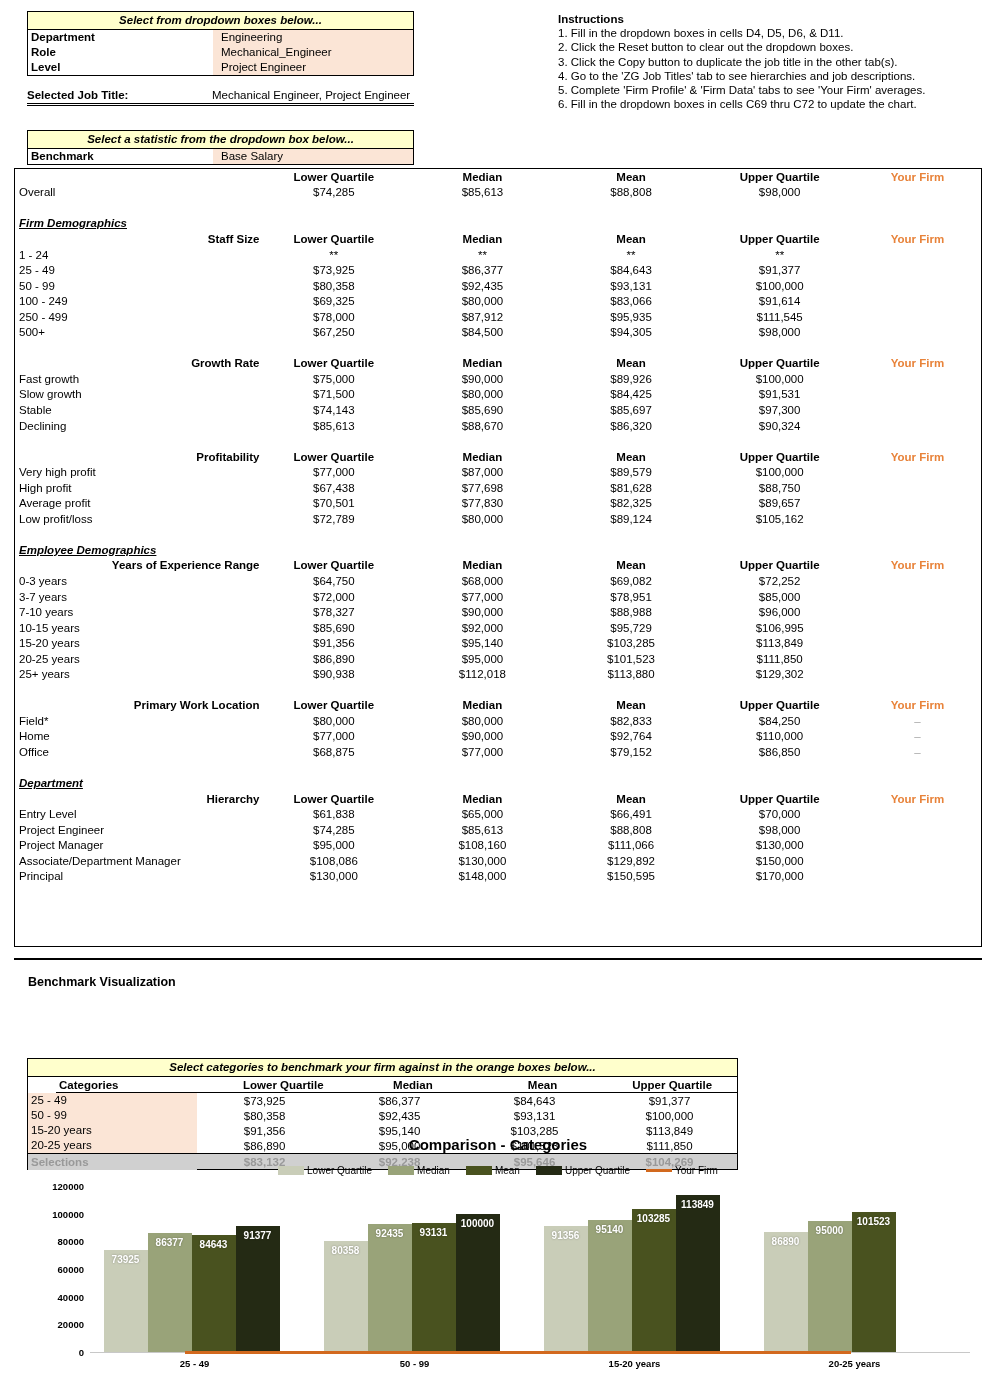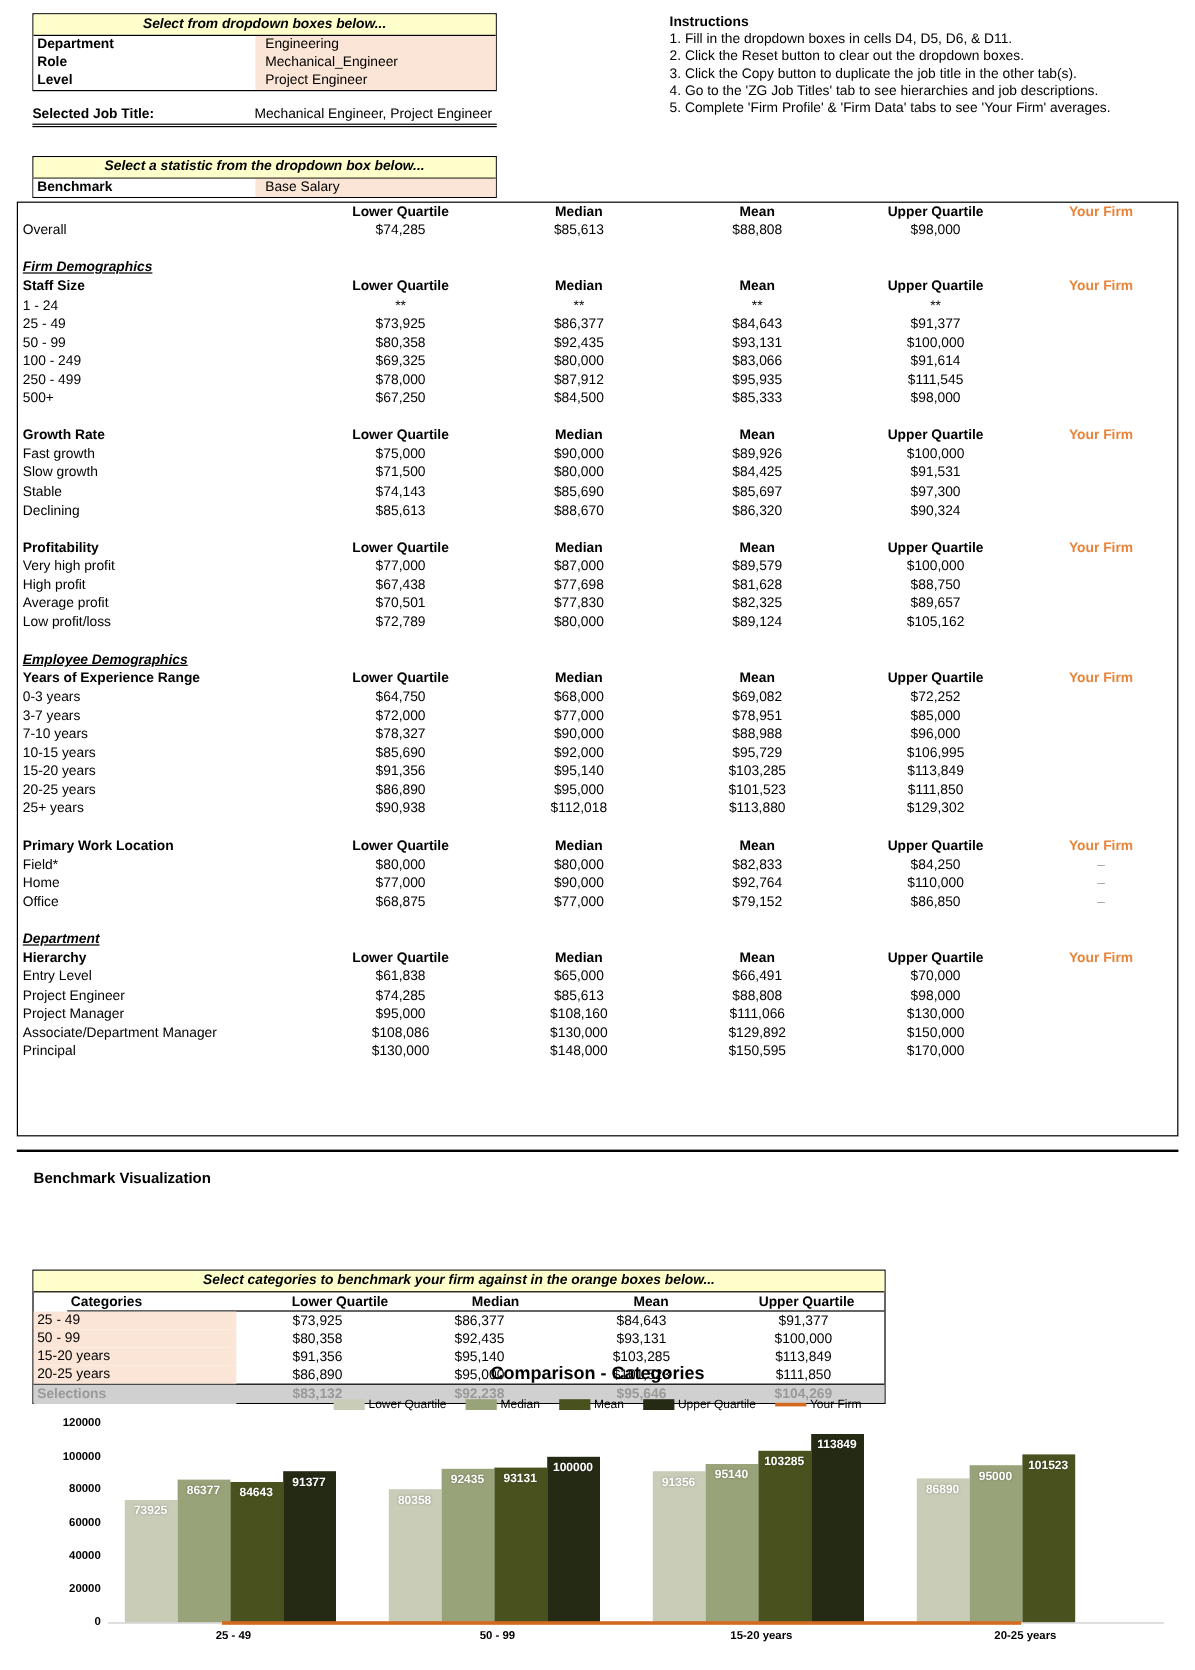--- a/index.html
+++ b/index.html
@@ -57,21 +57,21 @@
   #main-table-frame {
     position: absolute; left: 14px; top: 168px; width: 968px; height: 779px;
     border: 1px solid #000;
     overflow: hidden;
   }
   #main-table { position: relative; width: 100%; }
   .trow { display: flex; height: 15.55px; align-items: center; }
   .trow .c0 { width: 250px; padding-left: 4px; white-space: nowrap; font-size: 11.5px; }
   .trow .cN { width: 152px; text-align: center; white-space: nowrap; font-size: 11.5px; }
   .trow .cF { width: 130px; text-align: center; white-space: nowrap; font-size: 11.5px; }
-  .hdrrow .c0 { font-weight: bold; }
+  .hdrrow .c0 { font-weight: bold; text-align: right; }
   .hdrrow .cN { font-weight: bold; }
   .hdrrow .cF { font-weight: bold; color: #e8833a; }
   .grouphdr { font-weight: bold; font-style: italic; text-decoration: underline; }
   .dash { color: #a6a6a6; }
   .spacer { height: 15.55px; }
 
   
   #divider { position: absolute; left: 14px; top: 958px; width: 968px; border-top: 2px solid #000; }
 
   
@@ -169,20 +169,21 @@
   </div>
 </div>
 
 <div id="instructions">
   <div class="hdr">Instructions</div>
   <div class="it">1. Fill in the dropdown boxes in cells D4, D5, D6, &amp; D11.</div>
   <div class="it">2. Click the Reset button to clear out the dropdown boxes.</div>
   <div class="it">3. Click the Copy button to duplicate the job title in the other tab(s).</div>
   <div class="it">4. Go to the 'ZG Job Titles' tab to see hierarchies and job descriptions.</div>
   <div class="it">5. Complete 'Firm Profile' &amp; 'Firm Data' tabs to see 'Your Firm' averages.</div>
+  <div class="it">6. Fill in the dropdown boxes in cells C69 thru C72 to update the chart.</div>
 </div>
 
 <div id="main-table-frame">
   <div id="main-table">
       <div class="trow hdrrow">
         <div class="c0"></div>
         <div class="cN">Lower Quartile</div>
         <div class="cN">Median</div>
         <div class="cN">Mean</div>
         <div class="cN">Upper Quartile</div>
@@ -245,21 +246,21 @@
         <div class="cN">$78,000</div>
         <div class="cN">$87,912</div>
         <div class="cN">$95,935</div>
         <div class="cN">$111,545</div>
         <div class="cF"></div>
       </div>
       <div class="trow">
         <div class="c0">500+</div>
         <div class="cN">$67,250</div>
         <div class="cN">$84,500</div>
-        <div class="cN">$85,333</div>
+        <div class="cN">$94,305</div>
         <div class="cN">$98,000</div>
         <div class="cF"></div>
       </div>
       <div class="spacer"></div>
       <div class="trow hdrrow">
         <div class="c0">Growth Rate</div>
         <div class="cN">Lower Quartile</div>
         <div class="cN">Median</div>
         <div class="cN">Mean</div>
         <div class="cN">Upper Quartile</div>

